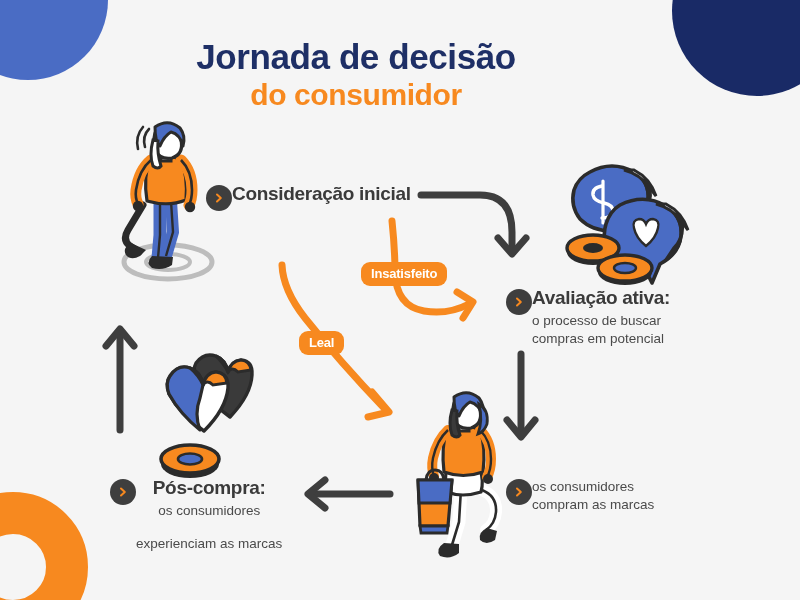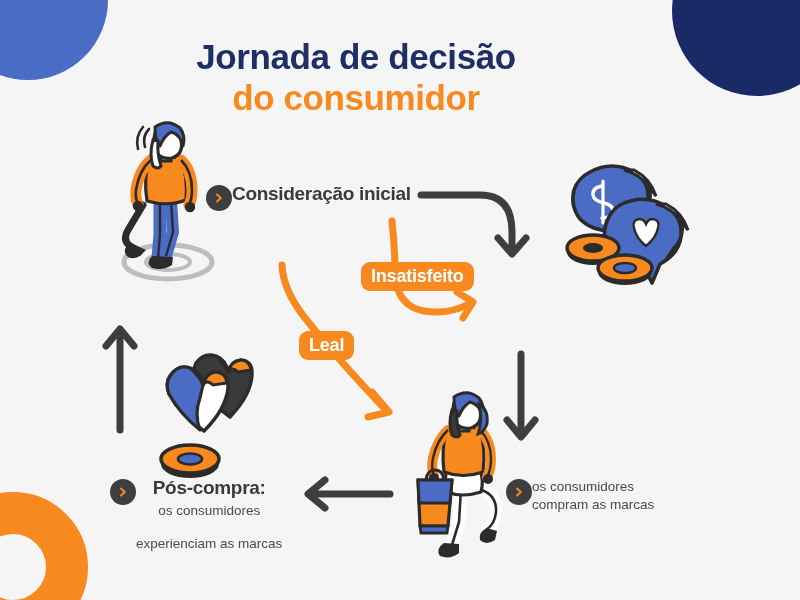--- a/index.html
+++ b/index.html
@@ -25,21 +25,21 @@
   .deco-bl {
     left:-62px; bottom:-42px; width:150px; height:150px;
     border-radius:50%;
     border:42px solid #f7891f;
     background:transparent;
   }
 
   
   .title-wrap { position:absolute; left:0; top:36px; width:712px; text-align:center; }
   .title-l1 { font-size:35px; font-weight:bold; color:#1e2f66; letter-spacing:-0.4px; line-height:1.18; }
-  .title-l2 { font-size:35px; font-weight:bold; color:#f7891f; letter-spacing:-0.4px; line-height:1.18; }
+  .title-l2 { font-size:30px; font-weight:bold; color:#f7891f; letter-spacing:-0.4px; line-height:1.18; }
 
   
   .node { position:absolute; display:flex; align-items:flex-start; }
   .bullet {
     width:26px; height:26px; border-radius:50%;
     background:#3e3e3e; flex:0 0 26px;
     display:flex; align-items:center; justify-content:center;
     margin-top:3px;
   }
   .bullet svg { display:block; }
@@ -55,21 +55,21 @@
   }
 
   #node-consideracao { left:206px; top:182px; }
   #node-avaliacao    { left:506px; top:286px; }
   #node-fechamento   { left:506px; top:476px; }
   #node-poscompra    { left:110px; top:476px;text-align:center; }
 
   
   .pill {
     position:absolute; background:#f7891f; color:#ffffff;
-    font-size:18px; font-weight:bold; border-radius:9px;
+    font-size:13px; font-weight:bold; border-radius:9px;
     padding:5px 10px 6px 10px; line-height:1; letter-spacing:-0.2px;
     z-index:6;
   }
   #pill-insatisfeito { left:361px; top:262px; }
   #pill-leal { left:299px; top:331px;text-align:right; }
 
   
   .layer { position:absolute; left:0; top:0; width:800px; height:600px; pointer-events:none; }
   #arrows { z-index:2; }
   #art { z-index:3; }
@@ -251,20 +251,32 @@
     <span class="bullet">
       <svg width="12" height="12" viewBox="0 0 12 12">
         <path d="M4,2.5 L7.8,6 L4,9.5" fill="none" stroke="#f7891f" stroke-width="2" stroke-linecap="round" stroke-linejoin="round"></path>
       </svg>
     </span>
     <span class="node-text">
       <span class="node-title two-line">Consideração inicial</span>
     </span>
   </div>
 
+  <div class="node" id="node-avaliacao">
+    <span class="bullet">
+      <svg width="12" height="12" viewBox="0 0 12 12">
+        <path d="M4,2.5 L7.8,6 L4,9.5" fill="none" stroke="#f7891f" stroke-width="2" stroke-linecap="round" stroke-linejoin="round"></path>
+      </svg>
+    </span>
+    <span class="node-text">
+      <span class="node-title">Avaliação ativa:</span>
+      <span class="node-sub" style="display:block">o processo de buscar</span>
+      <span class="node-sub" style="display:block;margin-top:0">compras em potencial</span>
+    </span>
+  </div>
 
   <div class="node" id="node-fechamento">
     <span class="bullet">
       <svg width="12" height="12" viewBox="0 0 12 12">
         <path d="M4,2.5 L7.8,6 L4,9.5" fill="none" stroke="#f7891f" stroke-width="2" stroke-linecap="round" stroke-linejoin="round"></path>
       </svg>
     </span>
     <span class="node-text">
       <span class="node-sub" style="display:block">os consumidores</span>
       <span class="node-sub" style="display:block;margin-top:0">compram as marcas</span>

